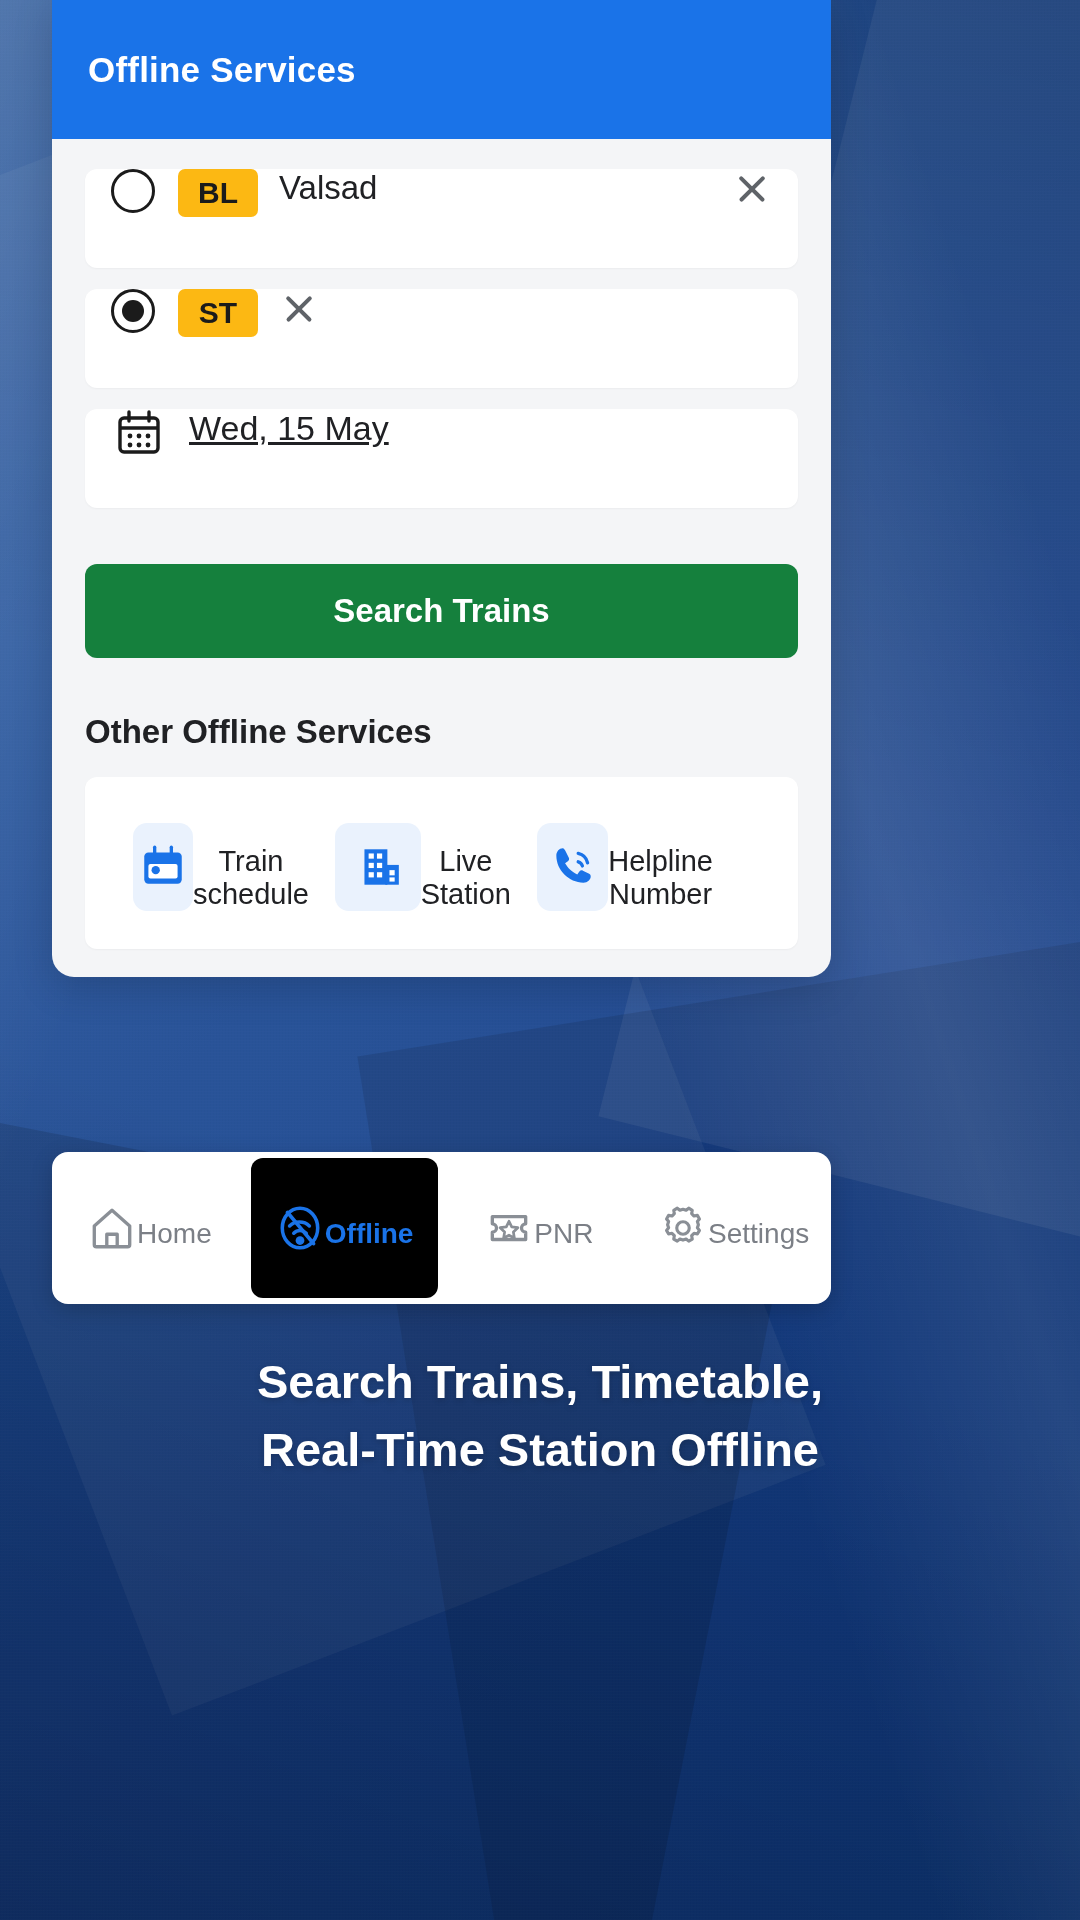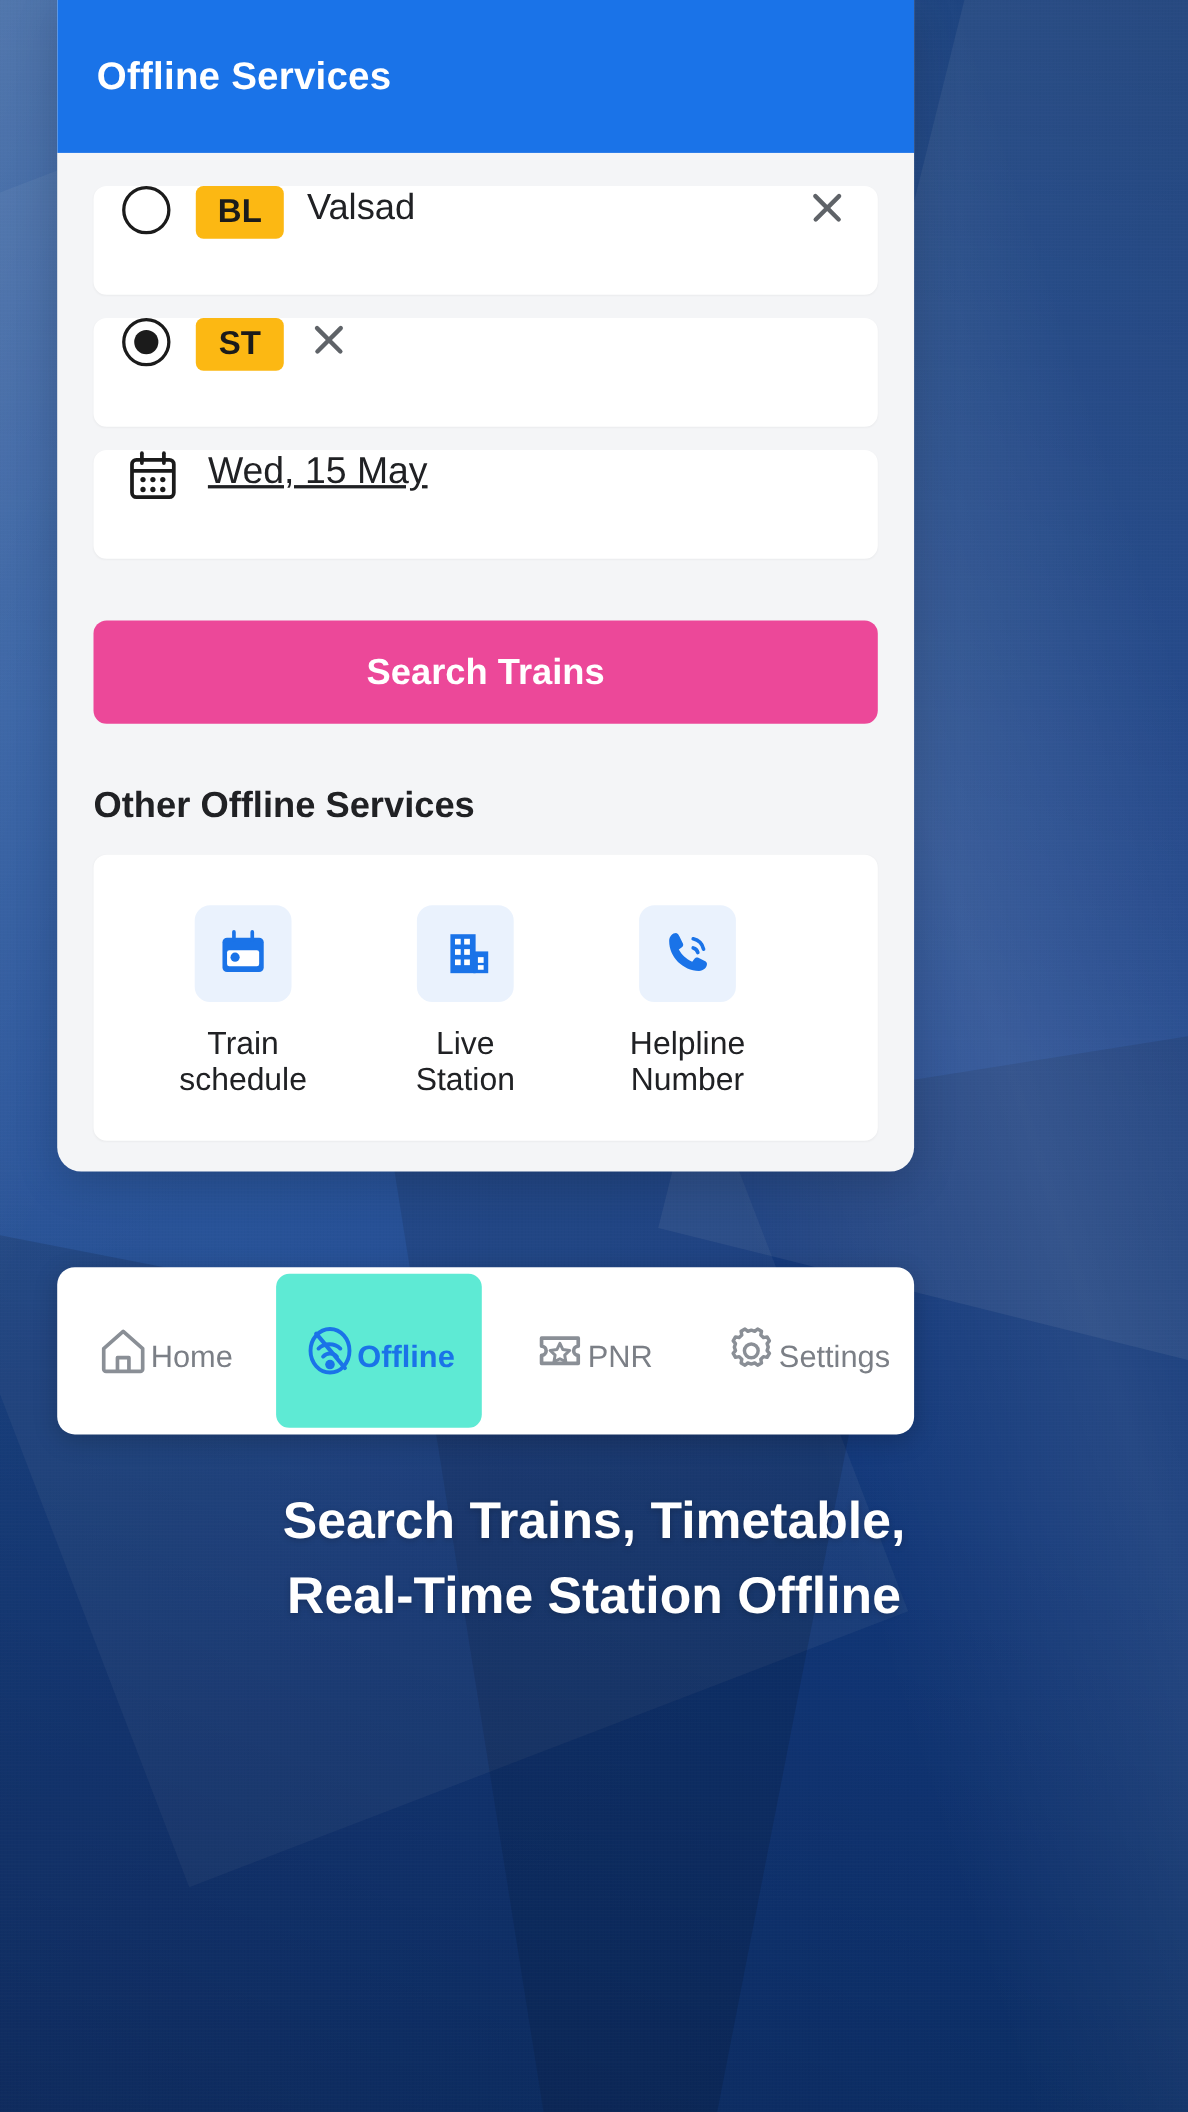--- a/index.html
+++ b/index.html
@@ -168,21 +168,21 @@
   }
   .date-text {
     font-size: 34px;
     color: #202124;
     text-decoration: underline;
   }
 
   
   .search-btn {
     margin-top: 56px;
-    background: #ec4899;
+    background: #15803d;
     border-radius: 12px;
     height: 94px;
     display: flex;
     align-items: center;
     justify-content: center;
     color: #ffffff;
     font-size: 33px;
     font-weight: bold;
     cursor: pointer;
     border: none;
@@ -201,21 +201,21 @@
     margin-top: 26px;
     background: #ffffff;
     border-radius: 12px;
     padding: 46px 24px 38px 24px;
     display: flex;
     box-shadow: 0 1px 2px rgba(0,0,0,0.04);
   }
   .service {
     width: 176px;
     display: flex;
-    flex-direction: column;
+    flex-direction: row;
     align-items: center;
     margin-left: 26px;
   }
   .service:first-child { margin-left: 24px; }
   .service-icon-box {
     width: 88px;
     height: 88px;
     border-radius: 14px;
     background: #eaf2fd;
     display: flex;
@@ -247,21 +247,21 @@
   .nav-item {
     flex: 1 1 0;
     height: 140px;
     margin: 0 4px;
     border-radius: 12px;
     display: flex;
     align-items: center;
     justify-content: center;
     cursor: pointer;
   }
-  .nav-item.active { background: #5eead4; justify-content: center; }
+  .nav-item.active { background: #000000; justify-content: center; }
   .nav-icon { width: 50px; height: 50px; display: block; }
   .nav-label {
     margin-top: 12px;
     font-size: 28px;
     color: #7b7f86;
   }
   .nav-item.active .nav-label { color: #1a73e8; font-weight: bold; }
 
   
   .tagline {

